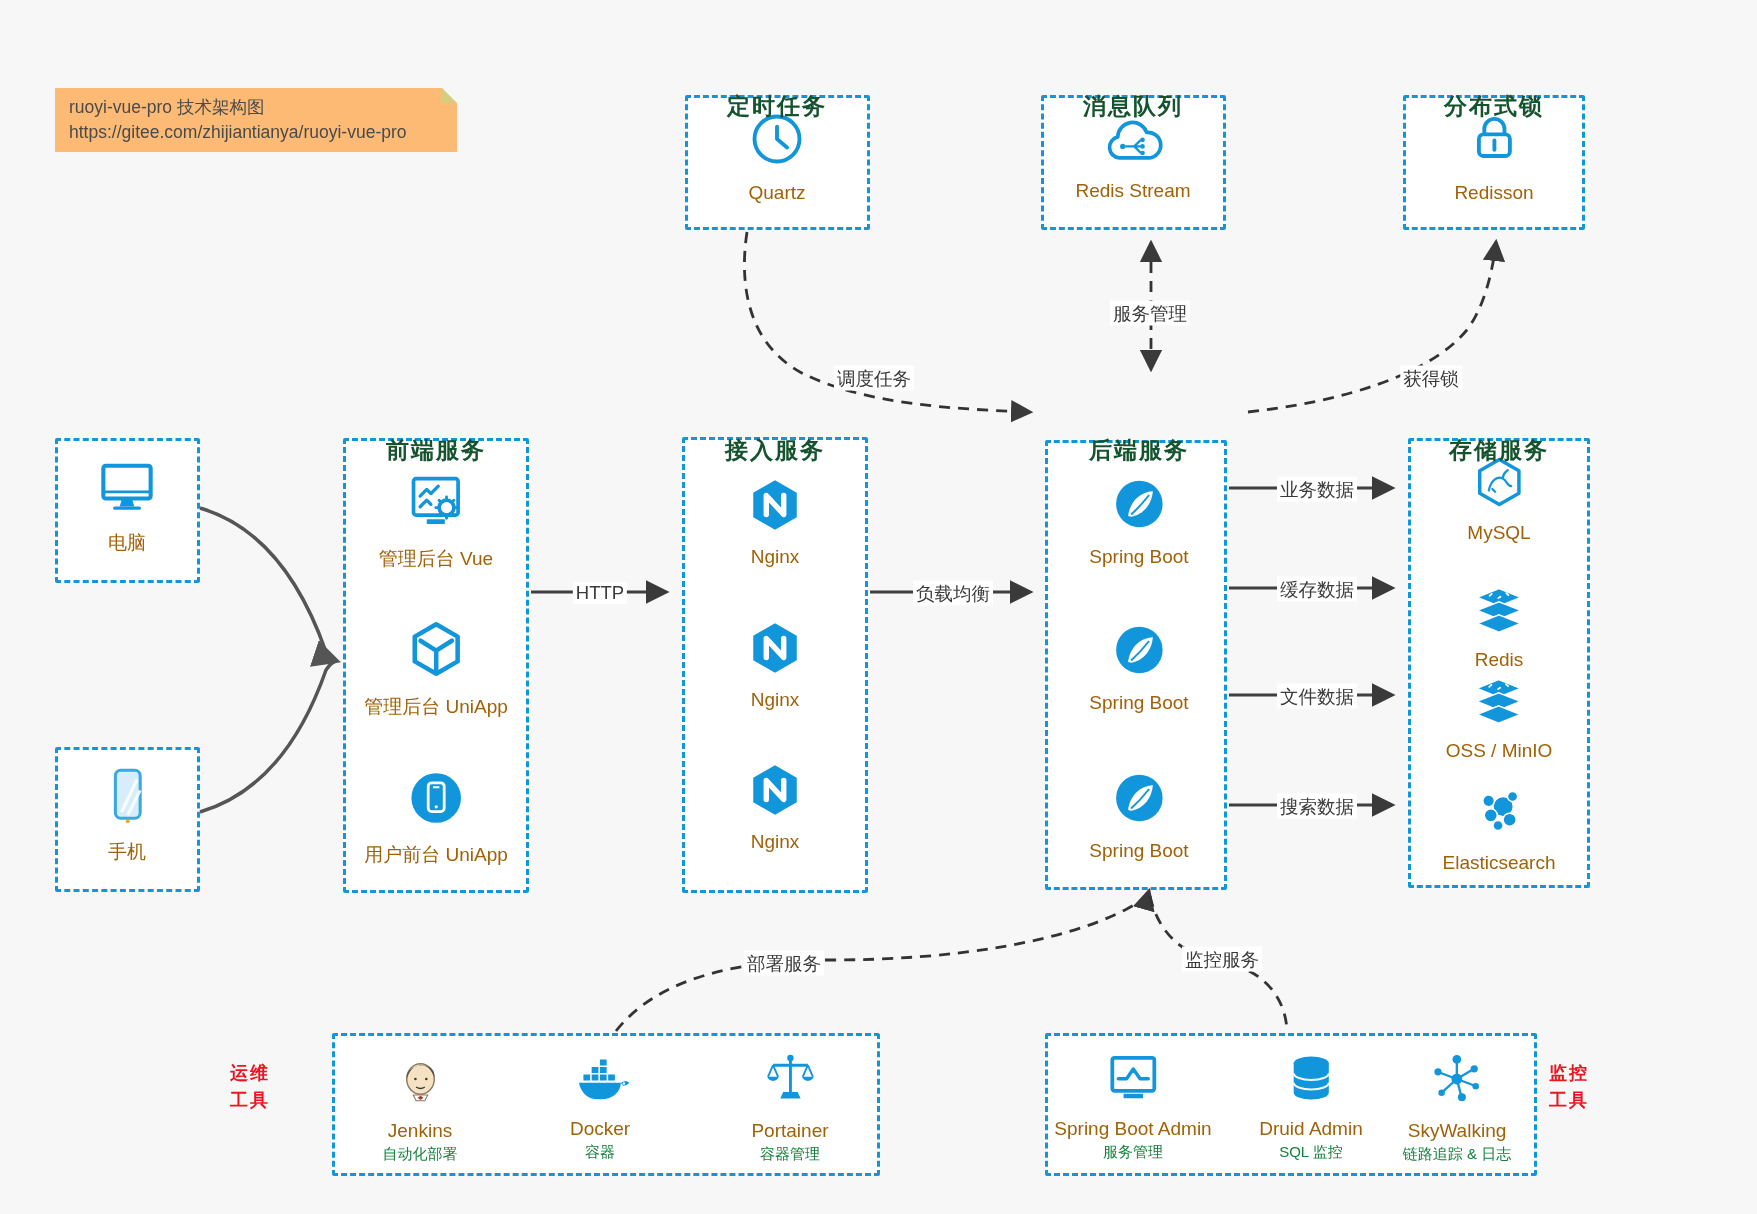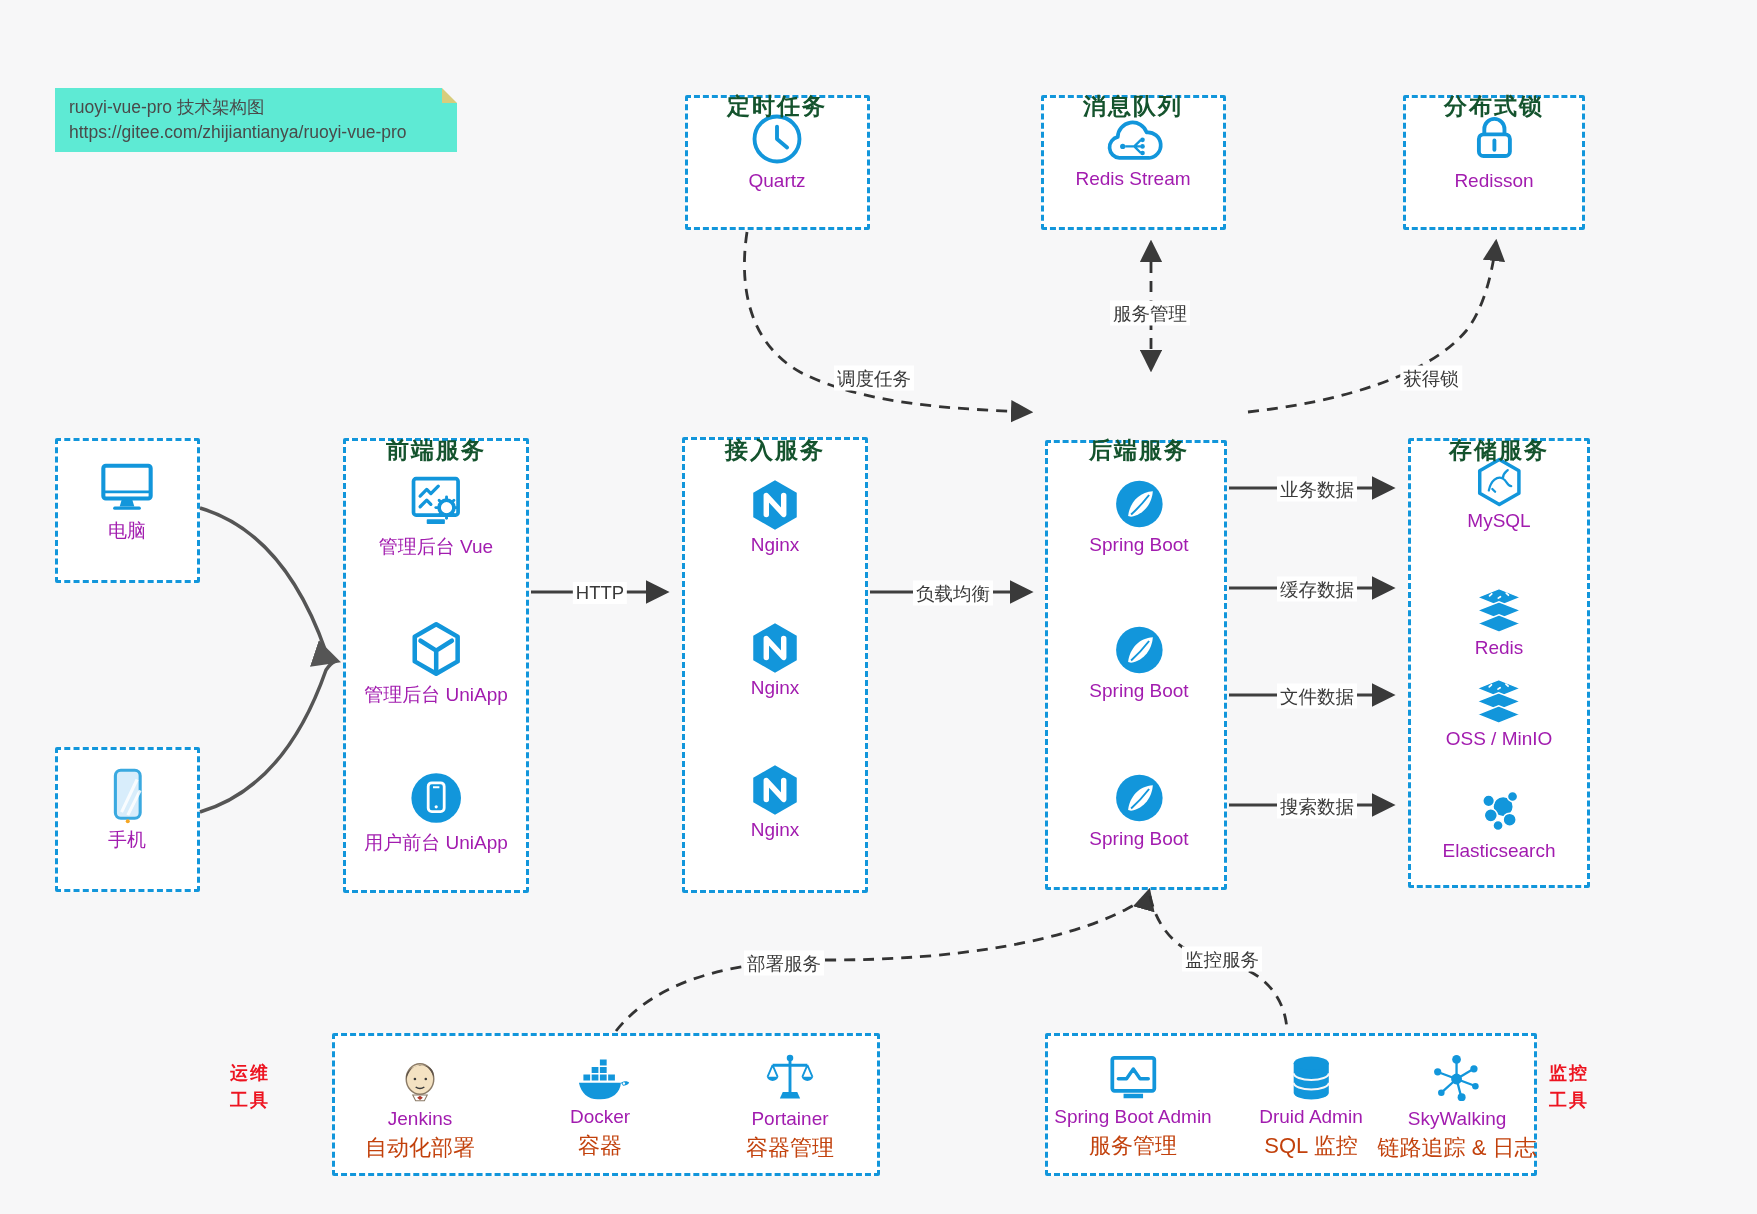--- a/index.html
+++ b/index.html
@@ -3,27 +3,27 @@
 <meta charset="utf-8">
 <style>
   html,body{margin:0;padding:0;background:#f7f7f8;}
   .canvas{position:relative;width:1757px;height:1214px;background:#f7f7f8;
           font-family:"Liberation Sans",sans-serif;overflow:hidden;}
   .dbox{position:absolute;border:3px dashed #1296db;background:#ffffff;border-radius:2px;box-sizing:border-box;}
   .gtitle{position:absolute;transform:translateX(-50%);color:#14532d;font-weight:bold;
           font-size:23px;letter-spacing:2px;white-space:nowrap;z-index:4;margin-top:43px;}
   .node{position:absolute;transform:translateX(-50%);display:flex;flex-direction:column;
         align-items:center;z-index:3;}
-  .nlabel{font-size:19px;color:#a21caf;margin-top:0;white-space:nowrap;text-align:center;}
-  .nsub{font-size:22px;color:#c2410c;margin-top:3px;white-space:nowrap;text-align:center;}
+  .nlabel{font-size:19px;color:#a16207;margin-top:12px;white-space:nowrap;text-align:center;}
+  .nsub{font-size:15px;color:#15803d;margin-top:3px;white-space:nowrap;text-align:center;}
   .chip{position:absolute;transform:translate(-50%,-50%);background:#ffffff;color:#3a3a3a;
         font-size:18.5px;padding:0 3px;white-space:nowrap;z-index:5;}
   .vred{position:absolute;color:#ed1420;font-weight:bold;font-size:18px;line-height:1.5;
         letter-spacing:2px;text-align:center;z-index:4;}
-  .note{position:absolute;left:55px;top:88px;width:402px;height:64px;background:#5eead4;
+  .note{position:absolute;left:55px;top:88px;width:402px;height:64px;background:#fdba74;
         padding:7px 14px;box-sizing:border-box;color:#4a4a4a;font-size:17.5px;line-height:1.45;z-index:4;}
   .note::after{content:"";position:absolute;right:0;top:0;width:0;height:0;
         border-top:15px solid #f7f7f8;border-left:15px solid #d8cd7c;}
   .arrows{position:absolute;left:0;top:0;z-index:2;pointer-events:none;}
 </style>
 </head>
 <body>
 
 <div class="canvas">
 

